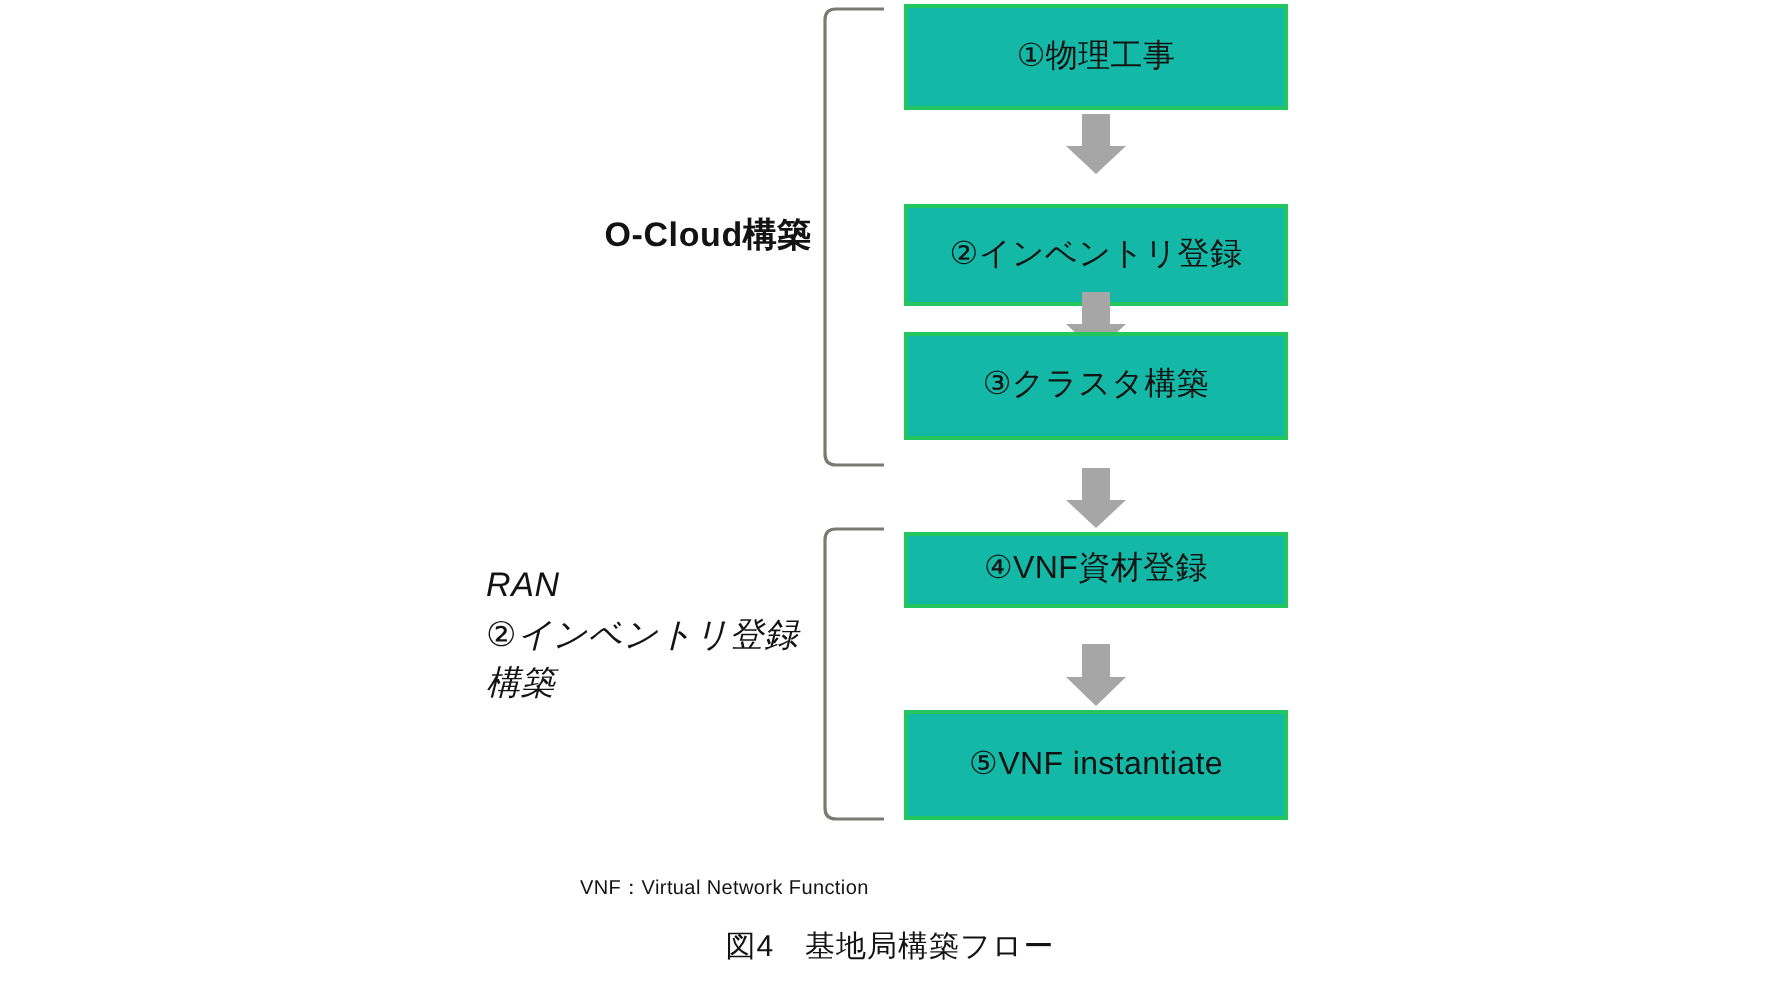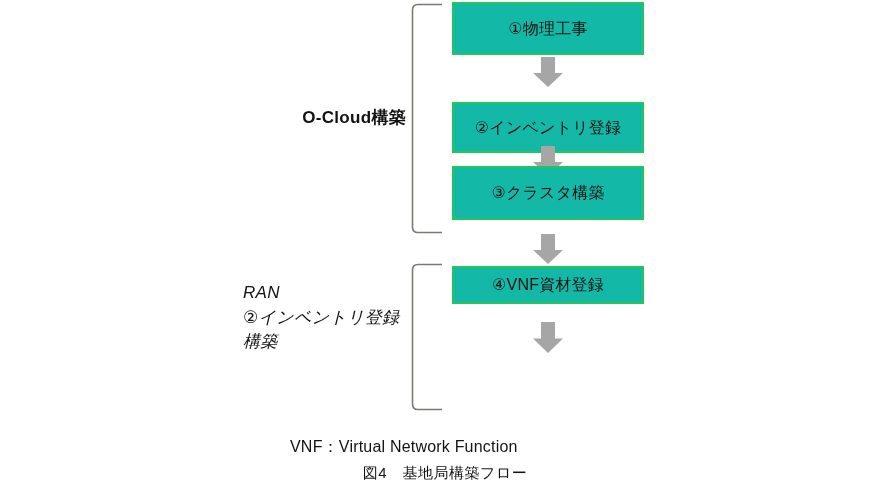--- a/index.html
+++ b/index.html
@@ -89,21 +89,21 @@
     text-align: left;
     font-style: italic;
   }
   #label-ran .ln { display: block; white-space: nowrap; }
 
   
   #footnote {
     position: absolute;
     left: 290px;
     top: 437px;
-    font-size: 16px;
+    font-size: 10px;
     color: #131313;
     letter-spacing: 0.2px;
     white-space: nowrap;
   }
   #figure-caption {
     position: absolute;
     left: 0;
     top: 464px;
     width: 890px;
     text-align: center;
@@ -171,18 +171,21 @@
   <div class="proc-box" id="box-4">
     <span class="proc-label">④VNF資材登録</span>
   </div>
 
   <div class="arrow-down" id="arrow-4">
     <svg viewBox="0 0 30 31" preserveAspectRatio="none" aria-hidden="true">
       <polygon points="8,0 22,0 22,16.5 30,16.5 15,31 0,16.5 8,16.5" fill="#A6A6A6"></polygon>
     </svg>
   </div>
 
+  <div class="proc-box" id="box-5">
+    <span class="proc-label">⑤VNF instantiate</span>
+  </div>
 
   <div id="footnote">VNF：Virtual Network Function</div>
 
   <div id="figure-caption">図4　基地局構築フロー</div>
 
 </div>
 
 </body></html>

